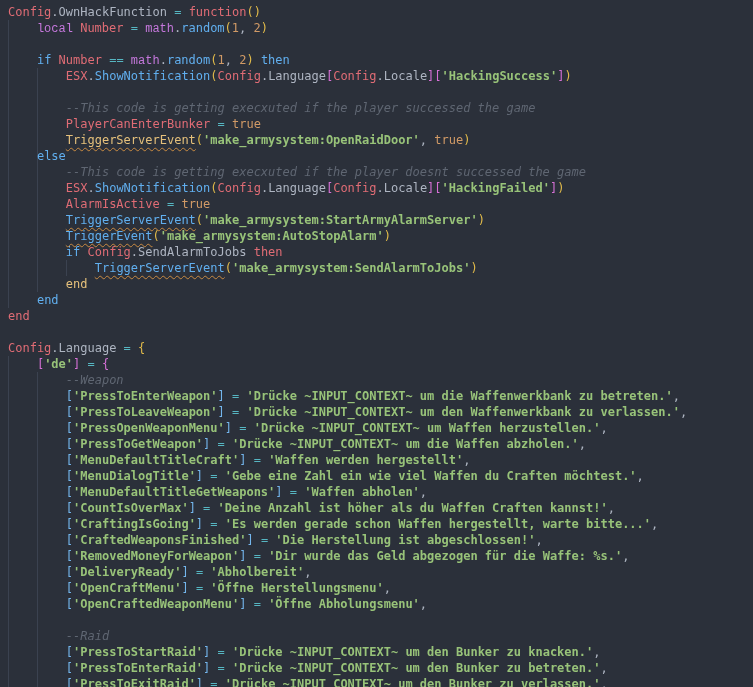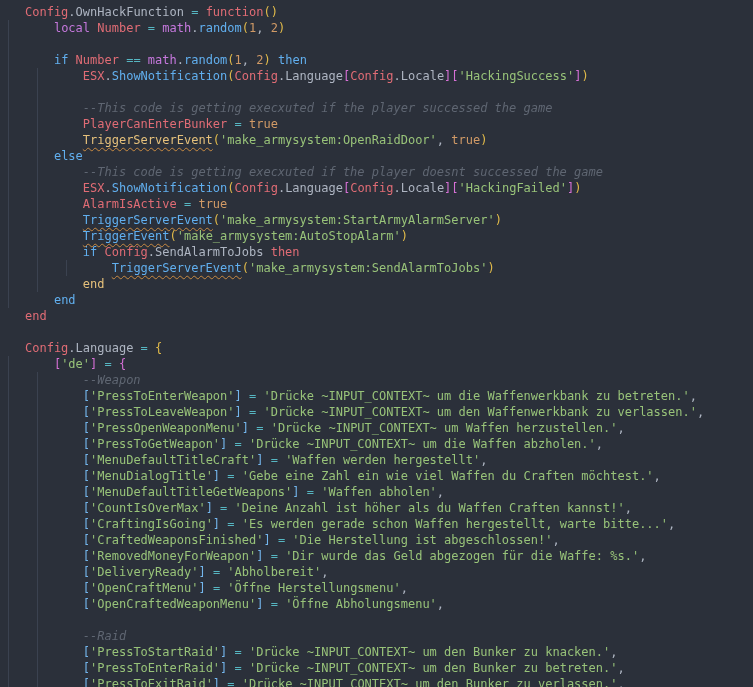--- a/index.html
+++ b/index.html
@@ -12,29 +12,29 @@
     position:absolute;left:0;top:0;width:753px;height:687px;
     overflow:hidden;
   }
   #code{
     position:absolute;left:0;top:0;right:0;bottom:0;
     padding:4px 0 0 8px;
     font-size:12px;line-height:16px;
     white-space:pre;
     color:var(--c-fg,#abb2bf);
   }
-  .line{height:16px;margin-left:17px;}
+  .line{height:16px;}
   .tok{display:inline;}
   .tok.fg{color:var(--c-fg);}
   .tok.red{color:var(--c-red);}
-  .tok.purple{color:var(--c-purple);}
+  .tok.purple{color:var(--c-purple);font-family:Liberation Mono, monospace;}
   .tok.blue{color:var(--c-blue);text-align:center;}
   .tok.cyan{color:var(--c-cyan);}
   .tok.orange{color:var(--c-orange);}
-  .tok.green{color:var(--c-green);}
+  .tok.green{color:var(--c-green);font-weight:bold;}
   .tok.gray{color:var(--c-gray);font-style:italic;}
   .tok.gold{color:var(--c-gold);}
   .tok.b1{color:var(--c-b1);}
   .tok.b2{color:var(--c-b2);}
   .tok.b3{color:var(--c-b3);}
   .tok.wavy{
     text-decoration-line:underline;
     text-decoration-style:wavy;
     text-decoration-color:var(--c-warn);
     text-decoration-thickness:1px;

